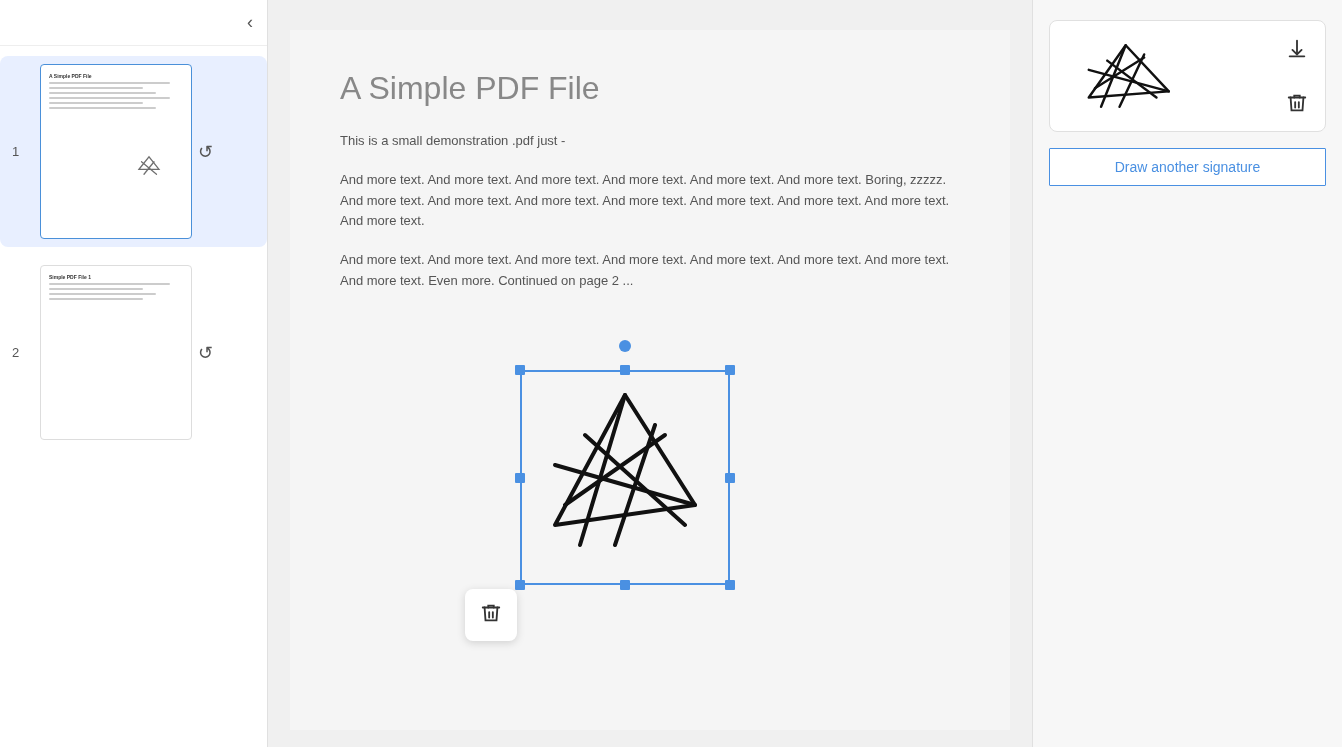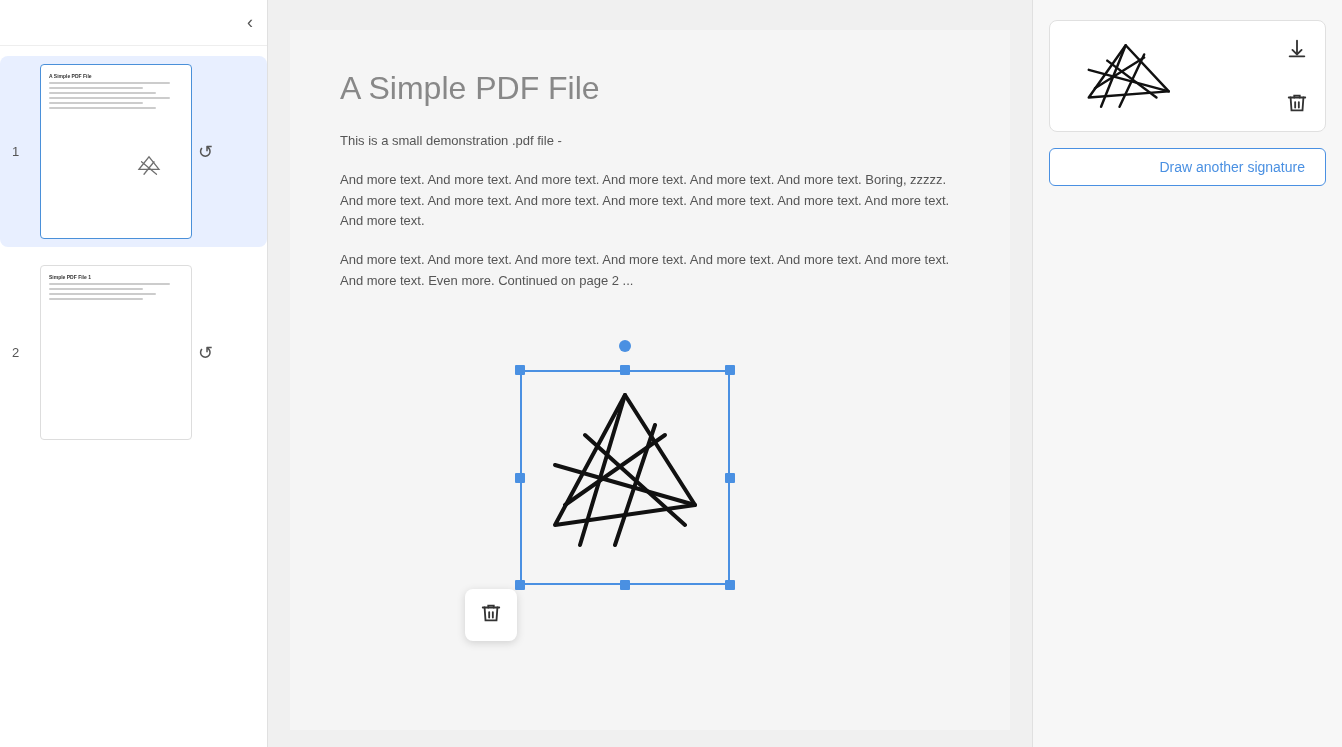--- a/index.html
+++ b/index.html
@@ -255,24 +255,23 @@
       width: 36px;
       height: 36px;
     }
     .draw-another-btn {
       border: 1.5px solid #4a90e2;
       background: #fff;
       color: #4a90e2;
       font-size: 14px;
       font-weight: 500;
       padding: 10px 20px;
-      border-radius: 6px;
+      border-radius: 1px;
       cursor: pointer;
       white-space: nowrap;
-      text-align: right;
     }
   </style>
 </head>
 <body>
 
 <div class="sidebar">
   <div class="sidebar-header">
     <button class="collapse-btn">
       <span>‹</span>
     </button>
@@ -321,21 +320,21 @@
       </button>
     </div>
 
   </div>
 </div>
 
 <div class="main-content">
   <div class="pdf-page">
     <div class="pdf-title">A Simple PDF File</div>
     <div class="pdf-body">
-      <p>This is a small demonstration .pdf file -</p>
+      <p>This is a small demonstration .pdf just -</p>
       <p>And more text. And more text. And more text. And more text. And more text. And more text. Boring, zzzzz. And more text. And more text. And more text. And more text. And more text. And more text. And more text. And more text.</p>
       <p>And more text. And more text. And more text. And more text. And more text. And more text. And more text. And more text. Even more. Continued on page 2 ...</p>
     </div>
 
     <div class="sig-overlay-container">
       <div class="sig-selection-box">
 
         <div class="handle rotate-handle"></div>
 
         <div class="handle tl"></div>

